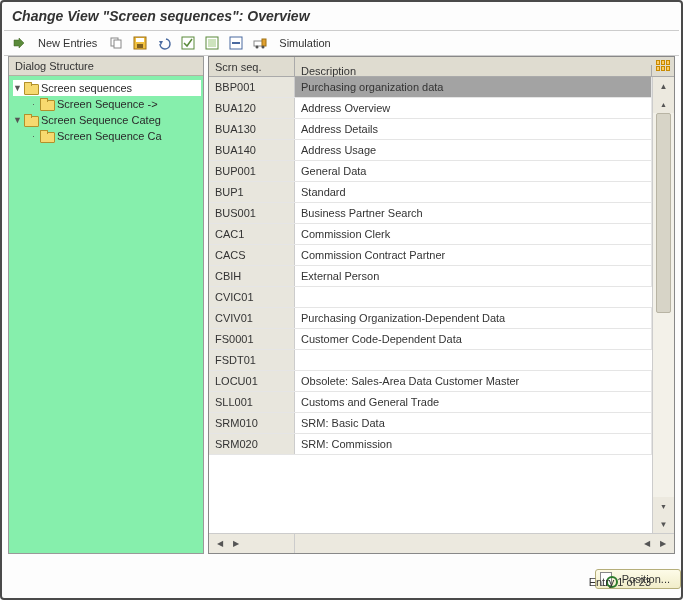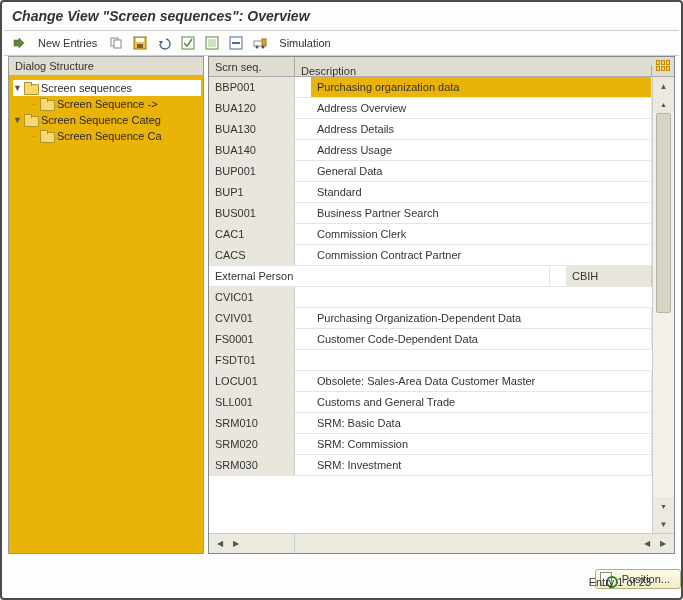--- a/index.html
+++ b/index.html
@@ -6,44 +6,44 @@
   html, body { width: 683px; height: 600px; font-family: Arial, sans-serif; font-size: 11px; background: #fff; color: #333; position: relative; overflow: hidden;}
   body { border: 2px solid #4a4a4a; border-radius: 4px; padding: 2px; background: #fdfdfd;}
   
   .title-bar { padding: 4px 8px 6px 8px; font-style: italic; font-weight: bold; font-size: 14px; color: #333; border-bottom: 1px solid #ccc; }
   
   .toolbar { display: flex; align-items: center; gap: 6px; padding: 3px 6px; border-bottom: 1px solid #ccc; }
   .tb-icon { width: 18px; height: 18px; display: inline-flex; align-items: center; justify-content: center; cursor: pointer; border-radius: 2px; }
   .tb-text { font-size: 11px; color: #333; cursor: pointer; padding: 0 4px; }
   
   .main { display: flex; height: 498px; padding: 0 4px; gap: 4px; }
-  .sidebar { width: 196px; border: 1px solid #999; background: #eab308; padding: 0; }
+  .sidebar { width: 196px; border: 1px solid #999; background: #86efac; padding: 0; }
   .sidebar-header { background: #dfdcd0; padding: 3px 6px; font-size: 11px; border-bottom: 1px solid #b3b0a3; }
   .tree { padding: 4px 2px 4px 4px; font-size: 11px; color: #2a2a2a; }
   .tree-row { display: flex; align-items: center; height: 16px; cursor: pointer; white-space: nowrap; overflow: hidden; }
   .tw { display:inline-block; width:9px; text-align:center; color:#555; font-size:9px; margin-right:2px;}
   .folder-ico { width: 14px; height: 11px; margin-right: 3px; display:inline-block; position:relative;}
   .folder-ico::before{ content:""; position:absolute; left:0; top:1px; width:13px; height:9px; background:#f7d96f; border:1px solid #b2902b; border-radius:1px;}
   .folder-ico::after{ content:""; position:absolute; left:0; top:-1px; width:6px; height:3px; background:#f7d96f; border:1px solid #b2902b; border-bottom:none; border-radius:1px 1px 0 0;}
   .tree-row.sel { background: #fff; }
   
   .table-wrap { flex: 1; display:flex; flex-direction:column; min-width:0;border-radius:22px; }
   .grid { flex:1; display:flex; border:1px solid #888; background:#fff; position:relative; overflow:hidden;}
   .grid-inner { flex:1; display:flex; flex-direction:column; }
   .grid-head { display:flex; background:#dfdcd0; border-bottom:1px solid #aaa; height:20px; }
   .gh { border-right:1px solid #aaa; padding:3px 6px; font-size:11px; color:#333; display:flex; align-items:center;}
   .gh.c1 { width:86px; }
   .gh.c2 { flex:1;margin-top:8px; }
   .gh.c3 { width:22px; border-right:none; background:#dfdcd0; display:flex; align-items:center; justify-content:center;}
   .grid-body { flex:1; overflow:hidden; position:relative; }
-  .row { display:flex; height:21px; border-bottom:1px solid #e5e5e5;gap:16px; }
+  .row { display:flex; height:21px; border-bottom:1px solid #e5e5e5; }
   .cell { border-right:1px solid #e5e5e5; padding:3px 6px; font-size:11px; display:flex; align-items:center; overflow:hidden; white-space:nowrap;}
   .cell.c1 { width:86px; background:#e8e6dd; border-right:1px solid #ccc;}
   .cell.c2 { flex:1; }
-  .row.selected .cell.c2 { background:#eab308; }
+  .row.selected .cell.c2 { background:#a3a3a3; }
   
   .vscroll { width:22px; background:#ece9df; border-left:1px solid #ccc; display:flex; flex-direction:column; }
   .vbtn { height:18px; display:flex; align-items:center; justify-content:center; cursor:pointer; font-size:8px; color:#555; }
   .vtrack { flex:1; background:#f3f1e9; position:relative; }
   .vthumb { position:absolute; left:3px; right:3px; top:0; height:200px; background:#d7d4c7; border:1px solid #b8b4a4; border-radius:2px;}
   
   .hscroll-row { height:20px; background:#ece9df; border-top:1px solid #ccc; display:flex; align-items:center;}
   .hsb { width:86px; height:100%; display:flex; align-items:center; padding:0 4px; gap:2px; border-right:1px solid #ccc;}
   .hbtn { width:14px; height:14px; display:flex; align-items:center; justify-content:center; font-size:8px; color:#555; cursor:pointer;}
   .hsb2 { flex:1; }
@@ -200,22 +200,22 @@
               </div>
               <div class="row">
                 <div class="cell c1">CAC1</div>
                 <div class="cell c2">Commission Clerk</div>
               </div>
               <div class="row">
                 <div class="cell c1">CACS</div>
                 <div class="cell c2">Commission Contract Partner</div>
               </div>
               <div class="row">
+                <div class="cell c1">CBIH</div>
                 <div class="cell c2">External Person</div>
-                <div class="cell c1">CBIH</div>
               </div>
               <div class="row">
                 <div class="cell c1">CVIC01</div>
               </div>
               <div class="row">
                 <div class="cell c1">CVIV01</div>
                 <div class="cell c2">Purchasing Organization-Dependent Data</div>
               </div>
               <div class="row">
                 <div class="cell c1">FS0001</div>
@@ -232,24 +232,20 @@
                 <div class="cell c1">SLL001</div>
                 <div class="cell c2">Customs and General Trade</div>
               </div>
               <div class="row">
                 <div class="cell c1">SRM010</div>
                 <div class="cell c2">SRM: Basic Data</div>
               </div>
               <div class="row">
                 <div class="cell c1">SRM020</div>
                 <div class="cell c2">SRM: Commission</div>
-              </div>
-              <div class="row">
-                <div class="cell c1">SRM030</div>
-                <div class="cell c2">SRM: Investment</div>
               </div>
             </div>
           <div class="vscroll">
             <div class="vbtn">▲</div>
             <div class="vbtn" style="font-size:7px;">▲</div>
             <div class="vtrack">
                 <div class="vthumb"></div>
               </div>
             <div class="vbtn" style="font-size:7px;">▼</div>
             <div class="vbtn">▼</div>

